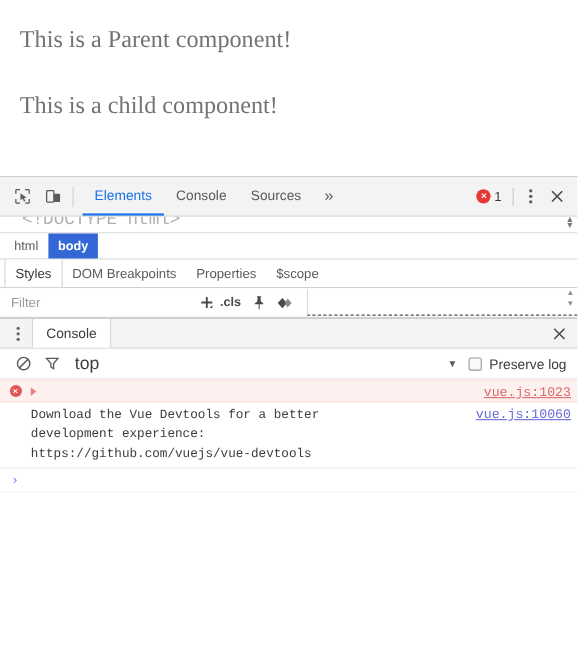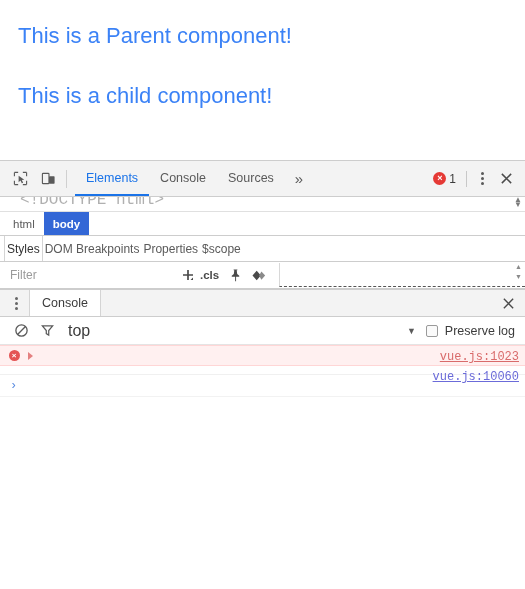--- a/index.html
+++ b/index.html
@@ -12,24 +12,24 @@
   }
 
   
   #page-content {
     height: 160px;
     padding: 22px 0 0 18px;
     background: #ffffff;
   }
   .page-line {
     font-size: 22px;
-    color: #3b82f6;
+    color: #737373;
     line-height: 1.25;
     margin: 0 0 32px 0;
-    font-family: Liberation Sans, sans-serif;
+    font-family: Liberation Serif, serif;
   }
 
   
   #devtools {
     height: 429px;
     border-top: 1px solid #cdcdcd;
     background: #ffffff;
     display: flex;
     flex-direction: column;
     font-size: 12px;
@@ -128,21 +128,21 @@
   .style-tabs {
     height: 26px;
     display: flex; align-items: stretch;
     background: #ffffff;
     border-bottom: 1px solid #cdcdcd;
     flex: 0 0 26px;
     padding-left: 4px;
   }
   .style-tab {
     display:flex; align-items:center;
-    padding: 0 2px;
+    padding: 0 9px;
     font-size: 12px;
     color: #5a5a5a;
     cursor: pointer;
     white-space: nowrap;
   }
   .style-tab.active {
     color: #333333;
     border-left: 1px solid #d4d4d4;
     border-right: 1px solid #d4d4d4;
     background: #ffffff;
@@ -416,20 +416,23 @@
     <div class="msg error">
       <div class="msg-gutter">
         <span class="msg-err-icon">×</span>
       </div>
       <div class="msg-tri"></div>
       <div class="msg-src">vue.js:1023</div>
     </div>
 
     <div class="msg info">
       <div class="msg-gutter"></div>
+      <div class="msg-text">Download the Vue Devtools for a better
+development experience:
+https://github.com/vuejs/vue-devtools</div>
       <div class="msg-src">vue.js:10060</div>
     </div>
 
     <div class="prompt-row">
       <span class="prompt-caret">›</span>
     </div>
 
   </div>
 
 </div>

